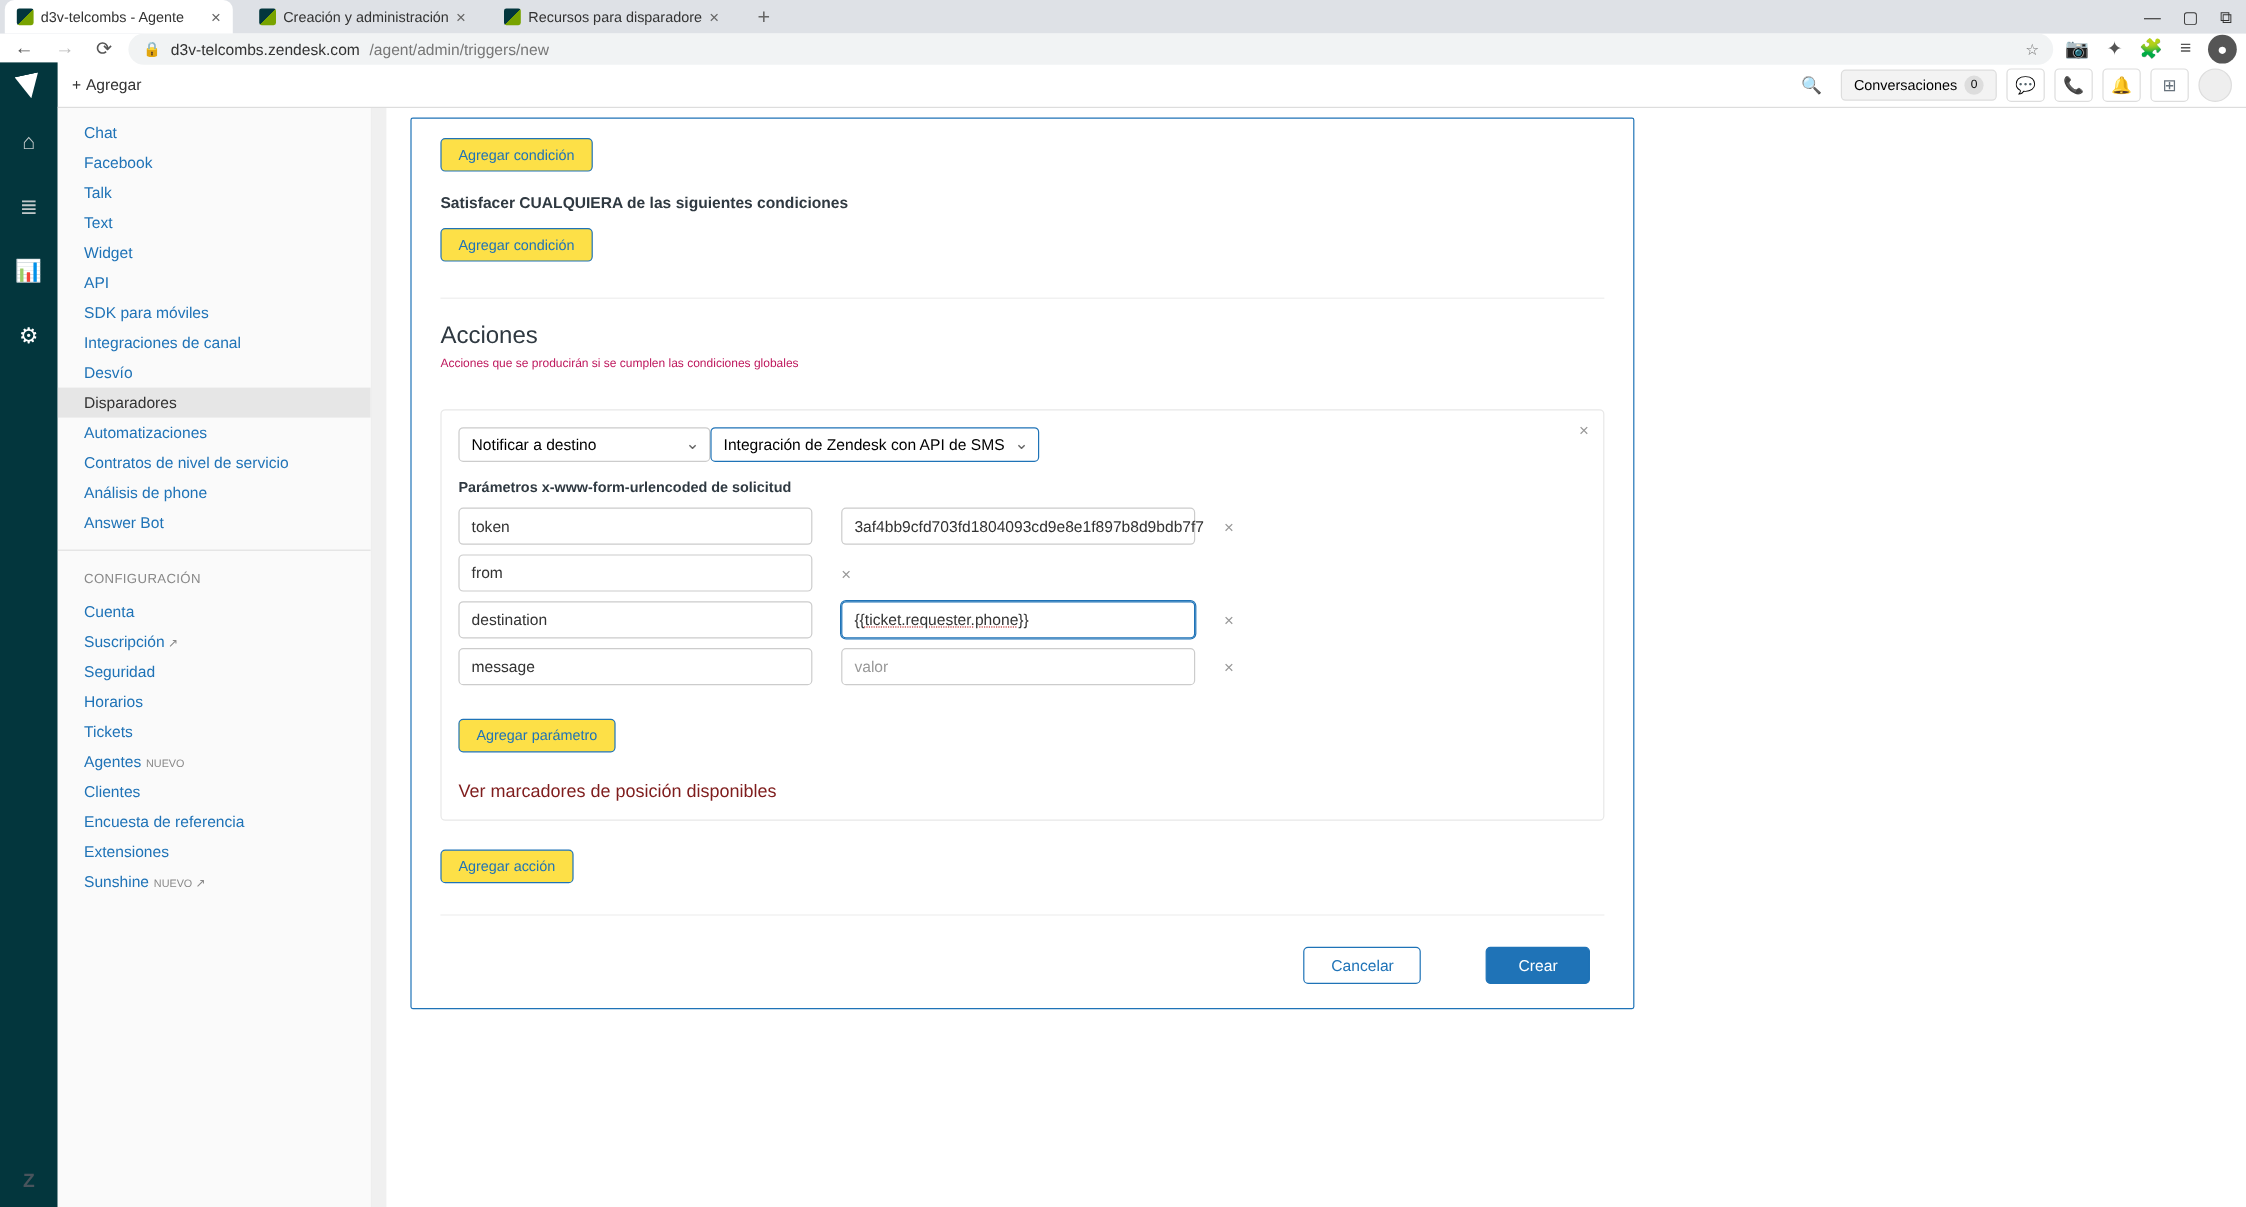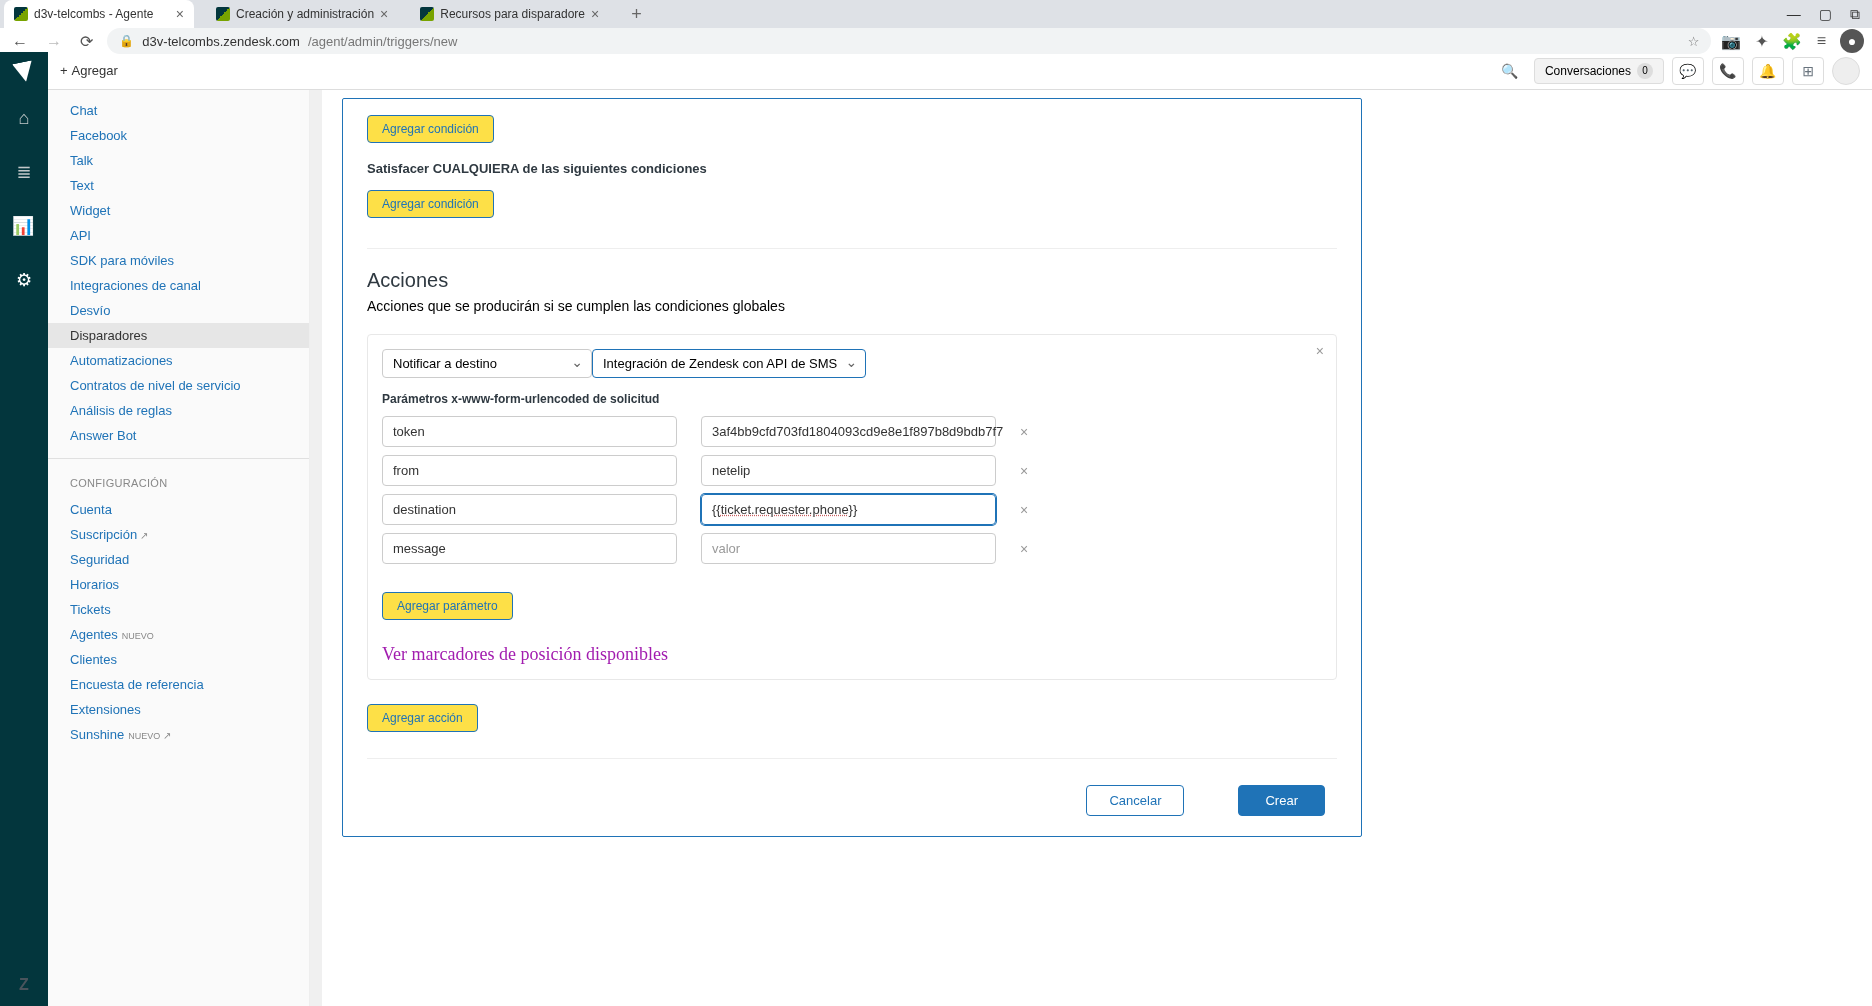--- a/index.html
+++ b/index.html
@@ -322,23 +322,23 @@
     .section-divider {
       border-top: 1px solid #eee;
       margin: 30px 0 20px;
     }
     .section-title {
       font-size: 20px;
       color: #2f3941;
       margin-bottom: 6px;
     }
     .section-sub {
-      font-size: 14px;
-      color: #000000;
-      margin-bottom: 20px;
+      font-size: 10px;
+      color: #be185d;
+      margin-bottom: 32px;
     }
     .action-card {
       border: 1px solid #e8e8e8;
       border-radius: 4px;
       padding: 14px;
       position: relative;
     }
     .action-card .card-close {
       position: absolute;
       top: 8px;
@@ -404,24 +404,23 @@
     }
     .param-input.placeholder-style {
       color: #999;
     }
     .row-x {
       color: #999;
       font-size: 14px;
       cursor: pointer;
     }
     .link-text {
-      color: #a21caf;
-      font-size: 18px;
-      cursor: pointer;
-      font-family: Liberation Serif, serif;
+      color: #7f1d1d;
+      font-size: 15px;
+      cursor: pointer;
     }
     .btn-row-bottom {
       display: flex;
       justify-content: flex-end;
       gap: 10px;
       margin-top: 26px;
       padding-right: 12px;
     }
     .btn-secondary {
       background: #fff;
@@ -531,21 +530,21 @@
         <a class="sidebar-link">Text</a>
         <a class="sidebar-link">Widget</a>
         <a class="sidebar-link">API</a>
         <a class="sidebar-link">SDK para móviles</a>
         <a class="sidebar-link">Integraciones de canal</a>
 
         <a class="sidebar-link">Desvío</a>
         <a class="sidebar-link active">Disparadores</a>
         <a class="sidebar-link">Automatizaciones</a>
         <a class="sidebar-link">Contratos de nivel de servicio</a>
-        <a class="sidebar-link">Análisis de reglas</a>
+        <a class="sidebar-link">Análisis de phone</a>
         <a class="sidebar-link">Answer Bot</a>
 
         <div class="sidebar-section">CONFIGURACIÓN</div>
         <a class="sidebar-link">Cuenta</a>
         <a class="sidebar-link ext-icon">Suscripción</a>
         <a class="sidebar-link">Seguridad</a>
         <a class="sidebar-link">Horarios</a>
         <a class="sidebar-link">Tickets</a>
         <a class="sidebar-link"><span>Agentes</span><span class="tag">NUEVO</span></a>
         <a class="sidebar-link">Clientes</a>
@@ -578,21 +577,20 @@
 
               <div class="param-label">Parámetros x-www-form-urlencoded de solicitud</div>
 
               <div class="param-row">
                 <div class="param-input">token</div>
                 <div class="param-input wide">3af4bb9cfd703fd1804093cd9e8e1f897b8d9bdb7f7</div>
                 <span class="row-x">×</span>
               </div>
               <div class="param-row">
                 <div class="param-input">from</div>
-                <div class="param-input wide">netelip</div>
                 <span class="row-x">×</span>
               </div>
               <div class="param-row">
                 <div class="param-input">destination</div>
                 <div class="param-input wide focused">{{<span class="underlined">ticket.requester.phone</span>}}</div>
                 <span class="row-x">×</span>
               </div>
               <div class="param-row">
                 <div class="param-input">message</div>
                 <div class="param-input wide placeholder-style">valor</div>

